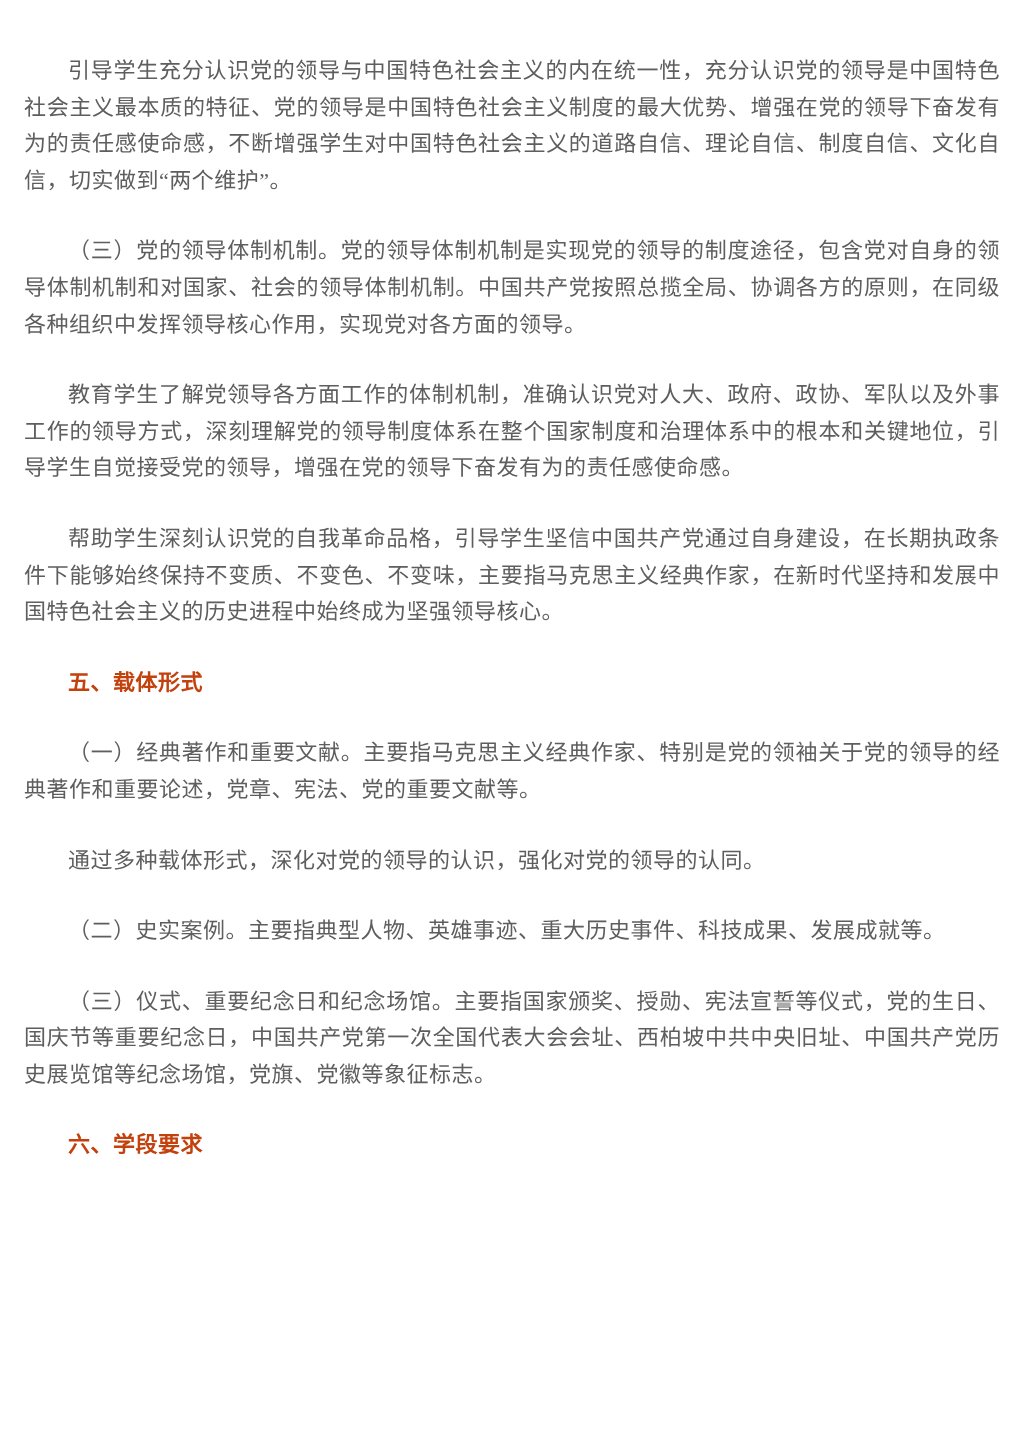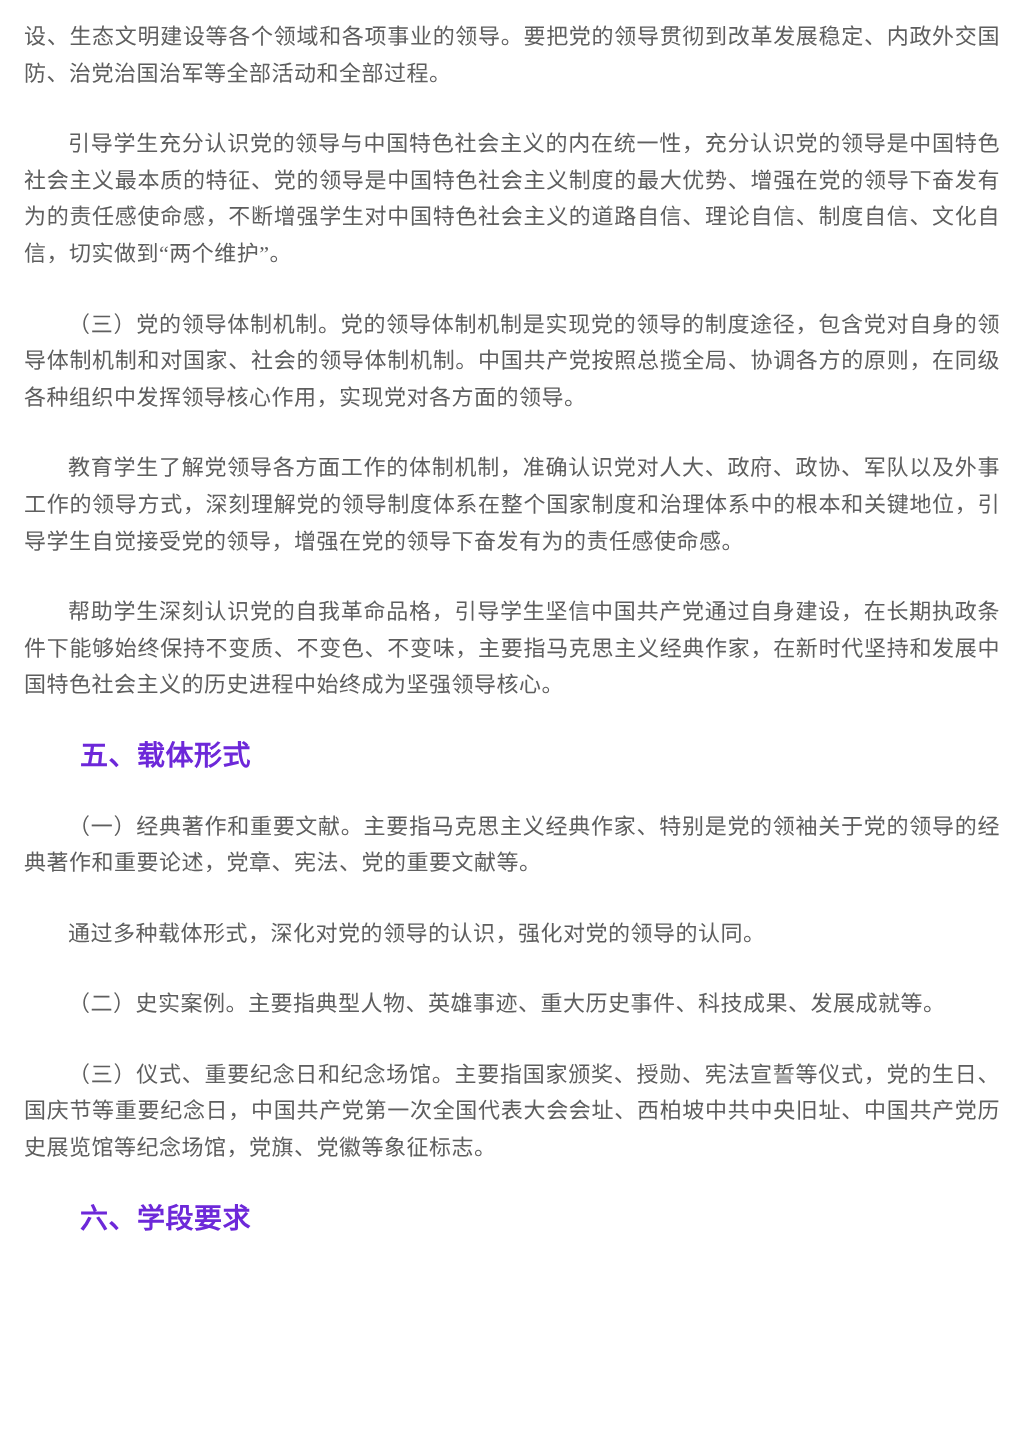--- a/index.html
+++ b/index.html
@@ -28,34 +28,33 @@
     text-justify: inter-ideograph;
     margin: 34px 0;
     text-indent: 2em;
     letter-spacing: 0.5px;
   }
   .doc p.no-indent {
     text-indent: 0;
     margin-top: 0;
   }
   .doc h2 {
-    font-size: 28px;
+    font-size: 22px;
     line-height: 36.6px;
     font-weight: bold;
-    color: #6d28d9;
+    color: #c2410c;
     margin: 34px 0;
     padding-left: 2em;
     letter-spacing: 0.5px;
   }
 </style>
 </head>
 <body>
 
 <div class="doc">
-  <p class="no-indent">设、生态文明建设等各个领域和各项事业的领导。要把党的领导贯彻到改革发展稳定、内政外交国防、治党治国治军等全部活动和全部过程。</p>
   <p>引导学生充分认识党的领导与中国特色社会主义的内在统一性，充分认识党的领导是中国特色社会主义最本质的特征、党的领导是中国特色社会主义制度的最大优势、增强在党的领导下奋发有为的责任感使命感，不断增强学生对中国特色社会主义的道路自信、理论自信、制度自信、文化自信，切实做到“两个维护”。</p>
   <p>（三）党的领导体制机制。党的领导体制机制是实现党的领导的制度途径，包含党对自身的领导体制机制和对国家、社会的领导体制机制。中国共产党按照总揽全局、协调各方的原则，在同级各种组织中发挥领导核心作用，实现党对各方面的领导。</p>
   <p>教育学生了解党领导各方面工作的体制机制，准确认识党对人大、政府、政协、军队以及外事工作的领导方式，深刻理解党的领导制度体系在整个国家制度和治理体系中的根本和关键地位，引导学生自觉接受党的领导，增强在党的领导下奋发有为的责任感使命感。</p>
   <p>帮助学生深刻认识党的自我革命品格，引导学生坚信中国共产党通过自身建设，在长期执政条件下能够始终保持不变质、不变色、不变味，主要指马克思主义经典作家，在新时代坚持和发展中国特色社会主义的历史进程中始终成为坚强领导核心。</p>
   <h2>五、载体形式</h2>
   <p>（一）经典著作和重要文献。主要指马克思主义经典作家、特别是党的领袖关于党的领导的经典著作和重要论述，党章、宪法、党的重要文献等。</p>
   <p>通过多种载体形式，深化对党的领导的认识，强化对党的领导的认同。</p>
   <p>（二）史实案例。主要指典型人物、英雄事迹、重大历史事件、科技成果、发展成就等。</p>
   <p>（三）仪式、重要纪念日和纪念场馆。主要指国家颁奖、授勋、宪法宣誓等仪式，党的生日、国庆节等重要纪念日，中国共产党第一次全国代表大会会址、西柏坡中共中央旧址、中国共产党历史展览馆等纪念场馆，党旗、党徽等象征标志。</p>
   <h2>六、学段要求</h2>

